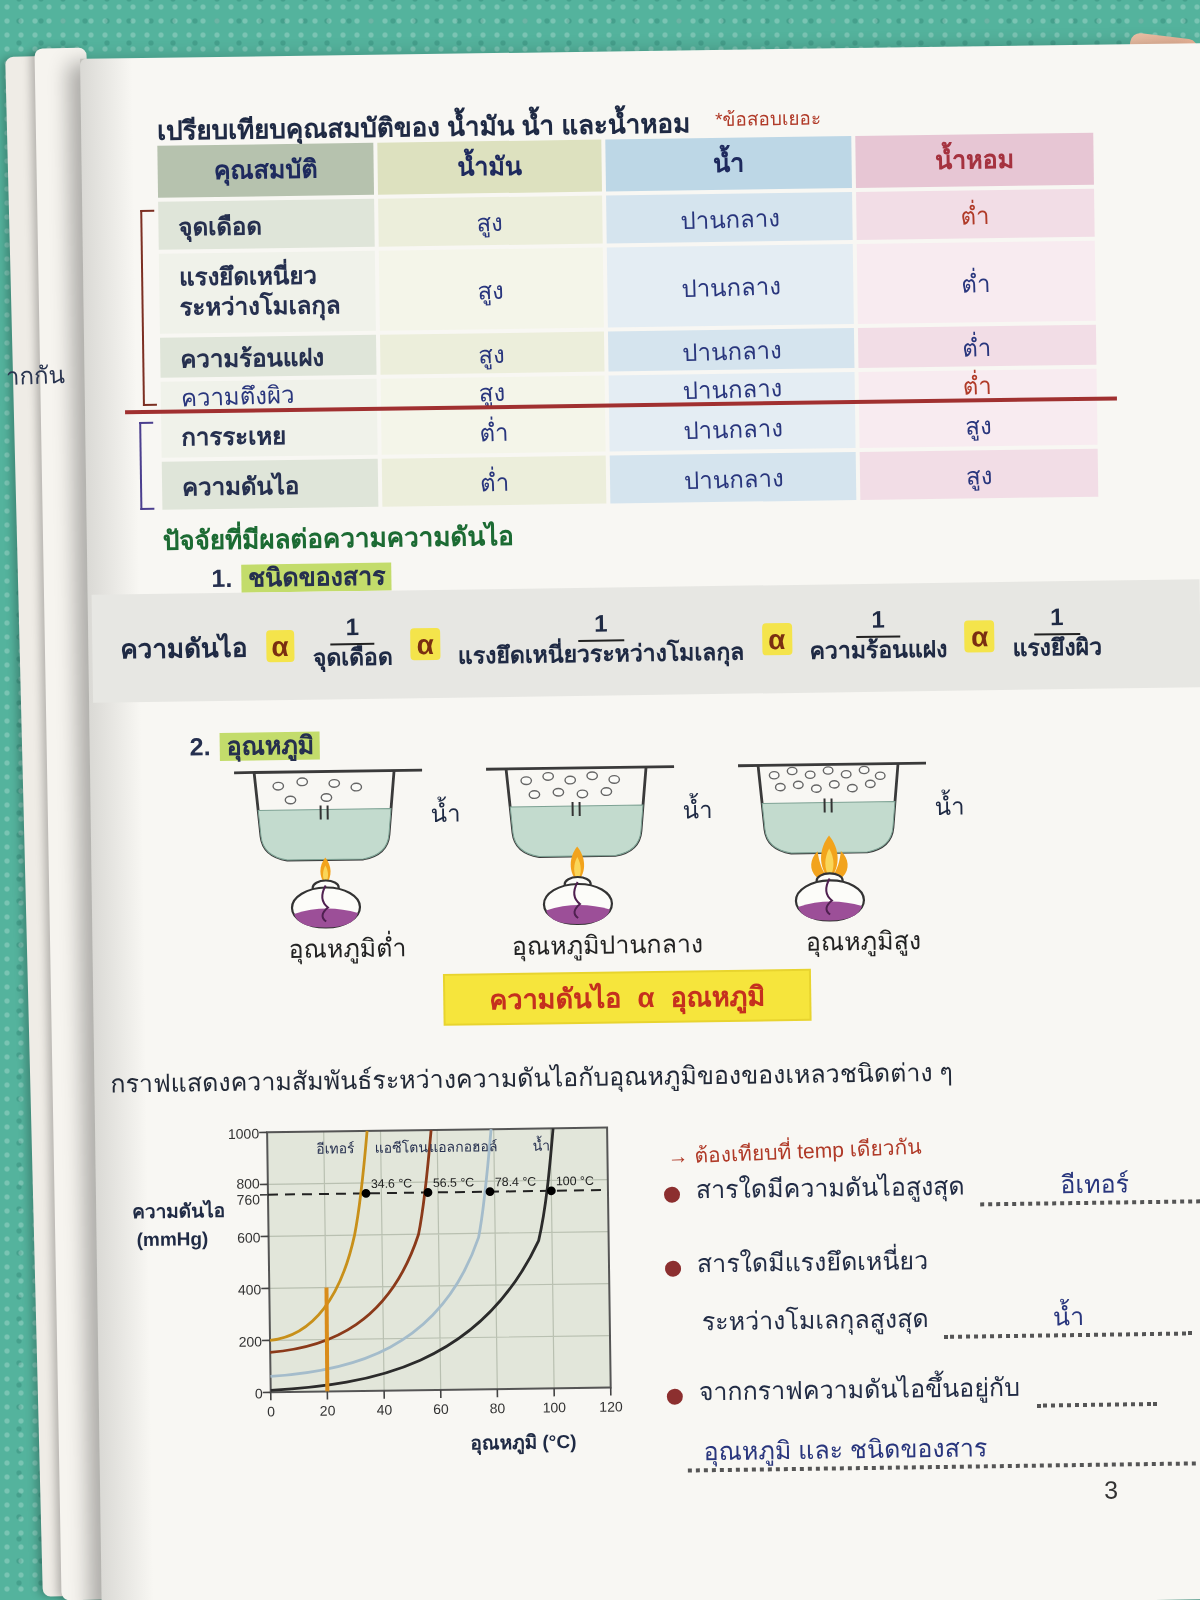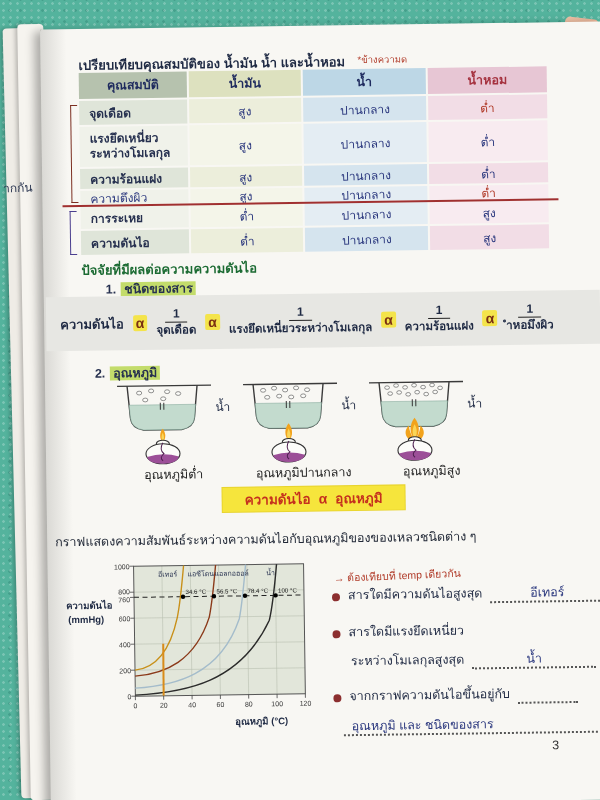--- a/index.html
+++ b/index.html
@@ -121,21 +121,21 @@
 
 <div class="underpage up1"></div>
 <div class="underpage up2"></div>
 <div class="prev-fragment">ากกัน</div>
 <div class="corner-tab"></div>
 
 <div class="page">
 
   <div class="abs title-row">
     <span class="title">เปรียบเทียบคุณสมบัติของ น้ำมัน น้ำ และน้ำหอม</span>
-    <span class="title-note">*ข้างความด</span>
+    <span class="title-note">*ข้อสอบเยอะ</span>
   </div>
 
   <div class="abs ptable">
     <div class="cell th h0">คุณสมบัติ</div>
     <div class="cell th h1">น้ำมัน</div>
     <div class="cell th h2">น้ำ</div>
     <div class="cell th h3">น้ำหอม</div>
 
     <div class="cell prop a0">จุดเดือด</div>
     <div class="cell a1">
@@ -229,21 +229,21 @@
         <span class="fden">แรงยึดเหนี่ยวระหว่างโมเลกุล</span>
       </span>
     <span class="alpha">α</span>
     <span class="frac">
         <span class="fnum">1</span>
         <span class="fden">ความร้อนแฝง</span>
       </span>
     <span class="alpha">α</span>
     <span class="frac">
         <span class="fnum">1</span>
-        <span class="fden">ำหอมึงผิว</span>
+        <span class="fden">แรงยึงผิว</span>
       </span>
   </div>
 
   <div class="abs f-item item2">
     <span class="no">2.</span><span class="hl-green">อุณหภูมิ</span>
   </div>
 
   <svg class="beaker-svg bsv1" width="135" height="86" viewBox="0 0 135 86">
     <line class="bk-line" x1="2" y1="6" x2="96" y2="6"></line>
     <path class="bk-line" d="M12,6 L15,38 Q16,48 28,50 L66,50 Q78,48 79,38 L82,6"></path>

